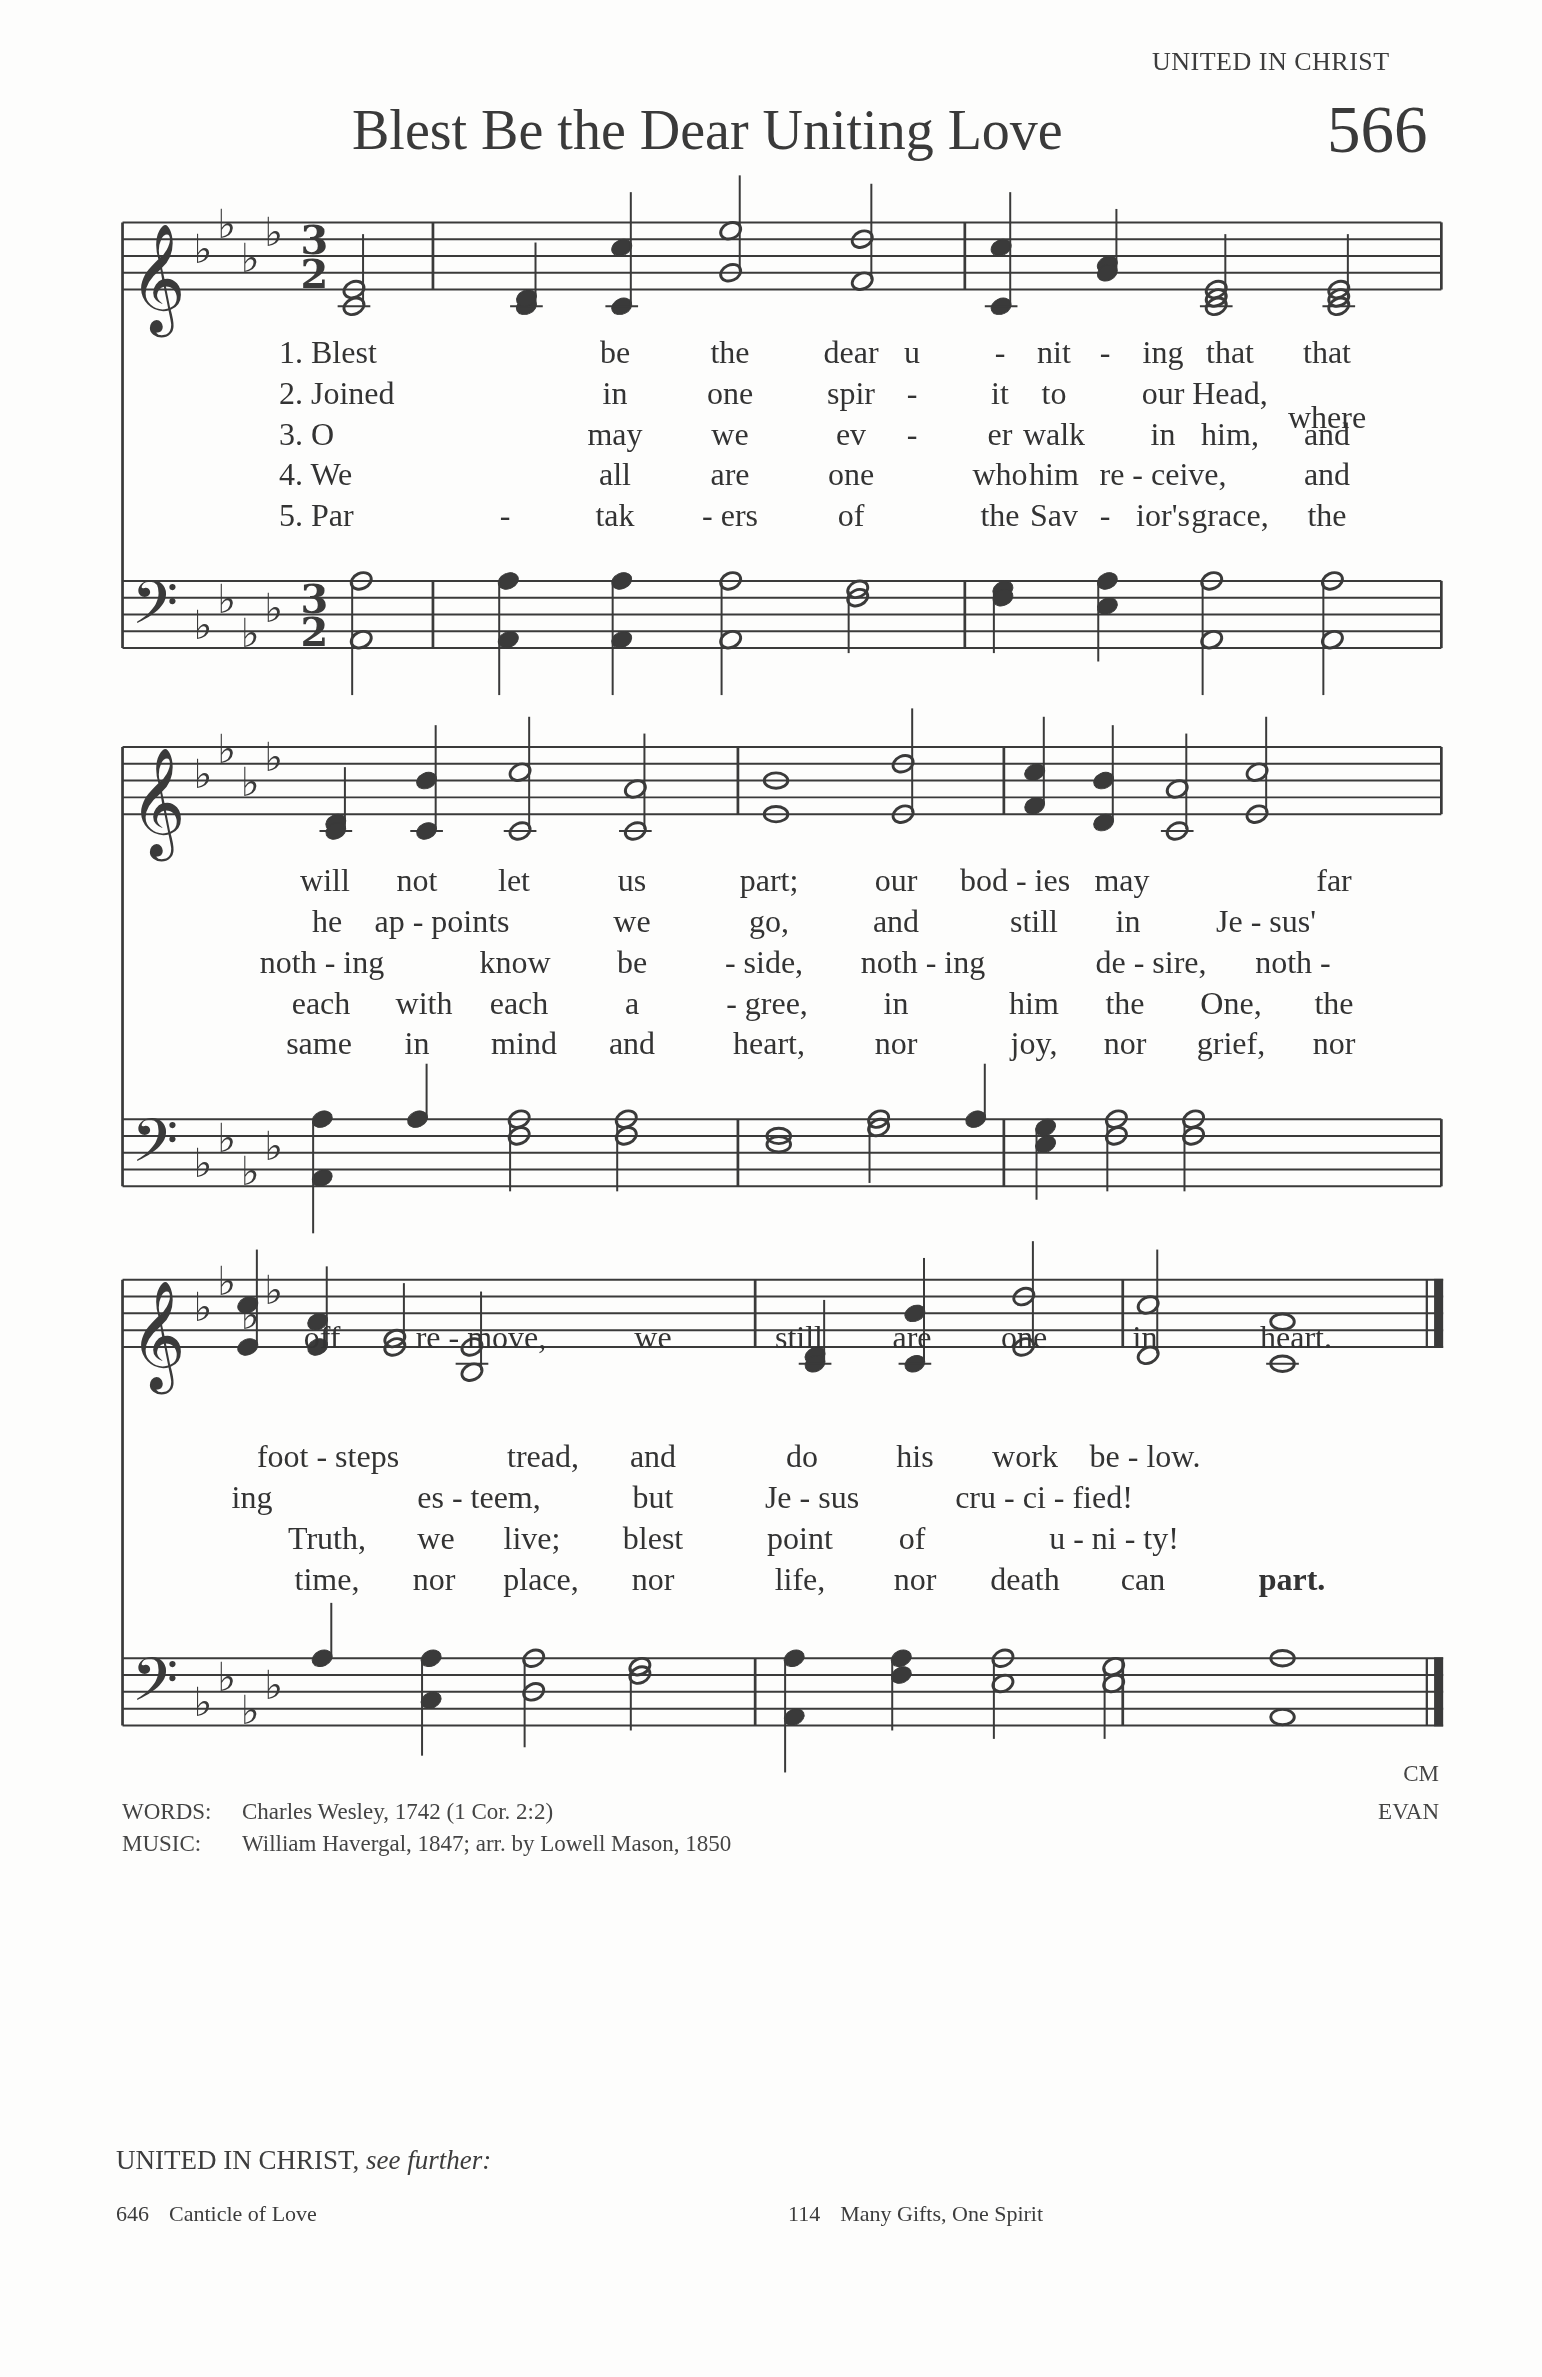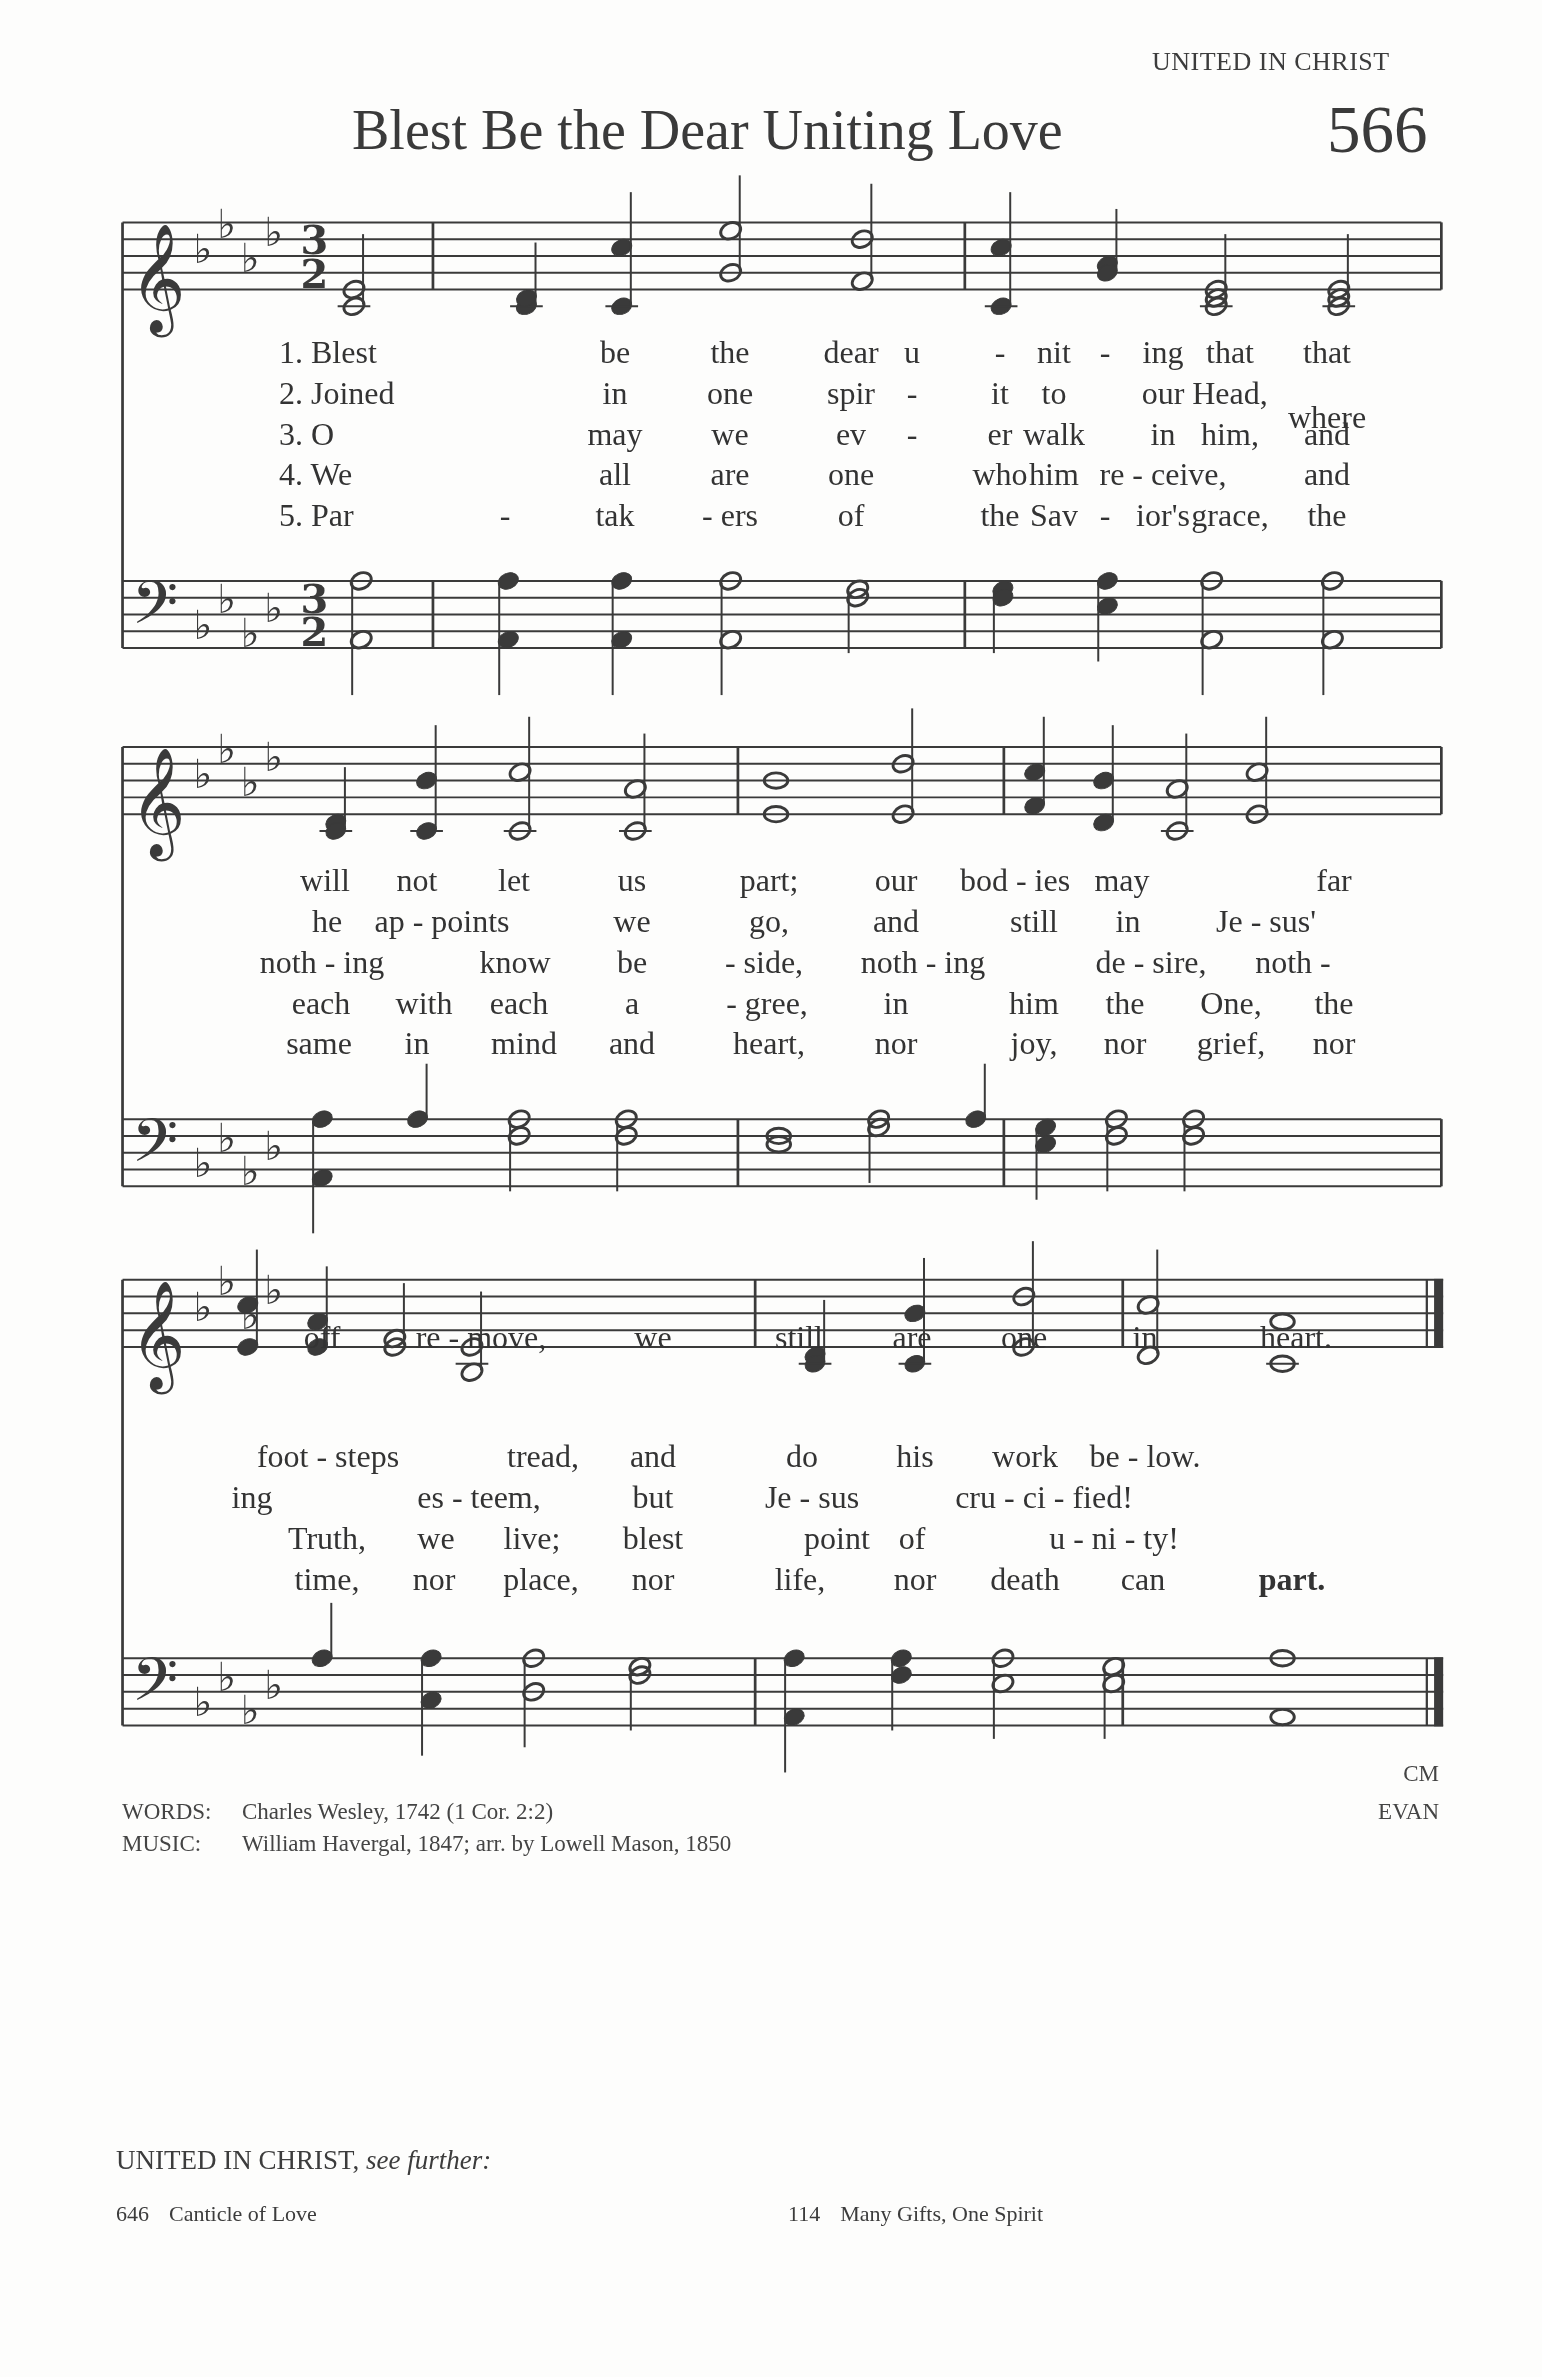--- a/index.html
+++ b/index.html
@@ -586,21 +586,21 @@
       <span class="syl" style="left: 479px;">es - teem,</span>
       <span class="syl" style="left: 653px;">but</span>
       <span class="syl" style="left: 812px;">Je - sus</span>
       <span class="syl" style="left: 1044px;">cru - ci - fied!</span>
     </div>
     <div class="lyric-row" style="top: 1520px;">
       <span class="syl" style="left: 327px;">Truth,</span>
       <span class="syl" style="left: 436px;">we</span>
       <span class="syl" style="left: 532px;">live;</span>
       <span class="syl" style="left: 653px;">blest</span>
-      <span class="syl" style="left: 800px; margin-left: 37px;">point</span>
+      <span class="syl" style="left: 800px;">point</span>
       <span class="syl" style="left: 912px;">of</span>
       <span class="syl" style="left: 1114px;">u - ni - ty!</span>
     </div>
     <div class="lyric-row" style="top: 1561px;">
       <span class="syl" style="left: 327px;">time,</span>
       <span class="syl" style="left: 434px;">nor</span>
       <span class="syl" style="left: 541px;">place,</span>
       <span class="syl" style="left: 653px;">nor</span>
       <span class="syl" style="left: 800px;">life,</span>
       <span class="syl" style="left: 915px;">nor</span>

